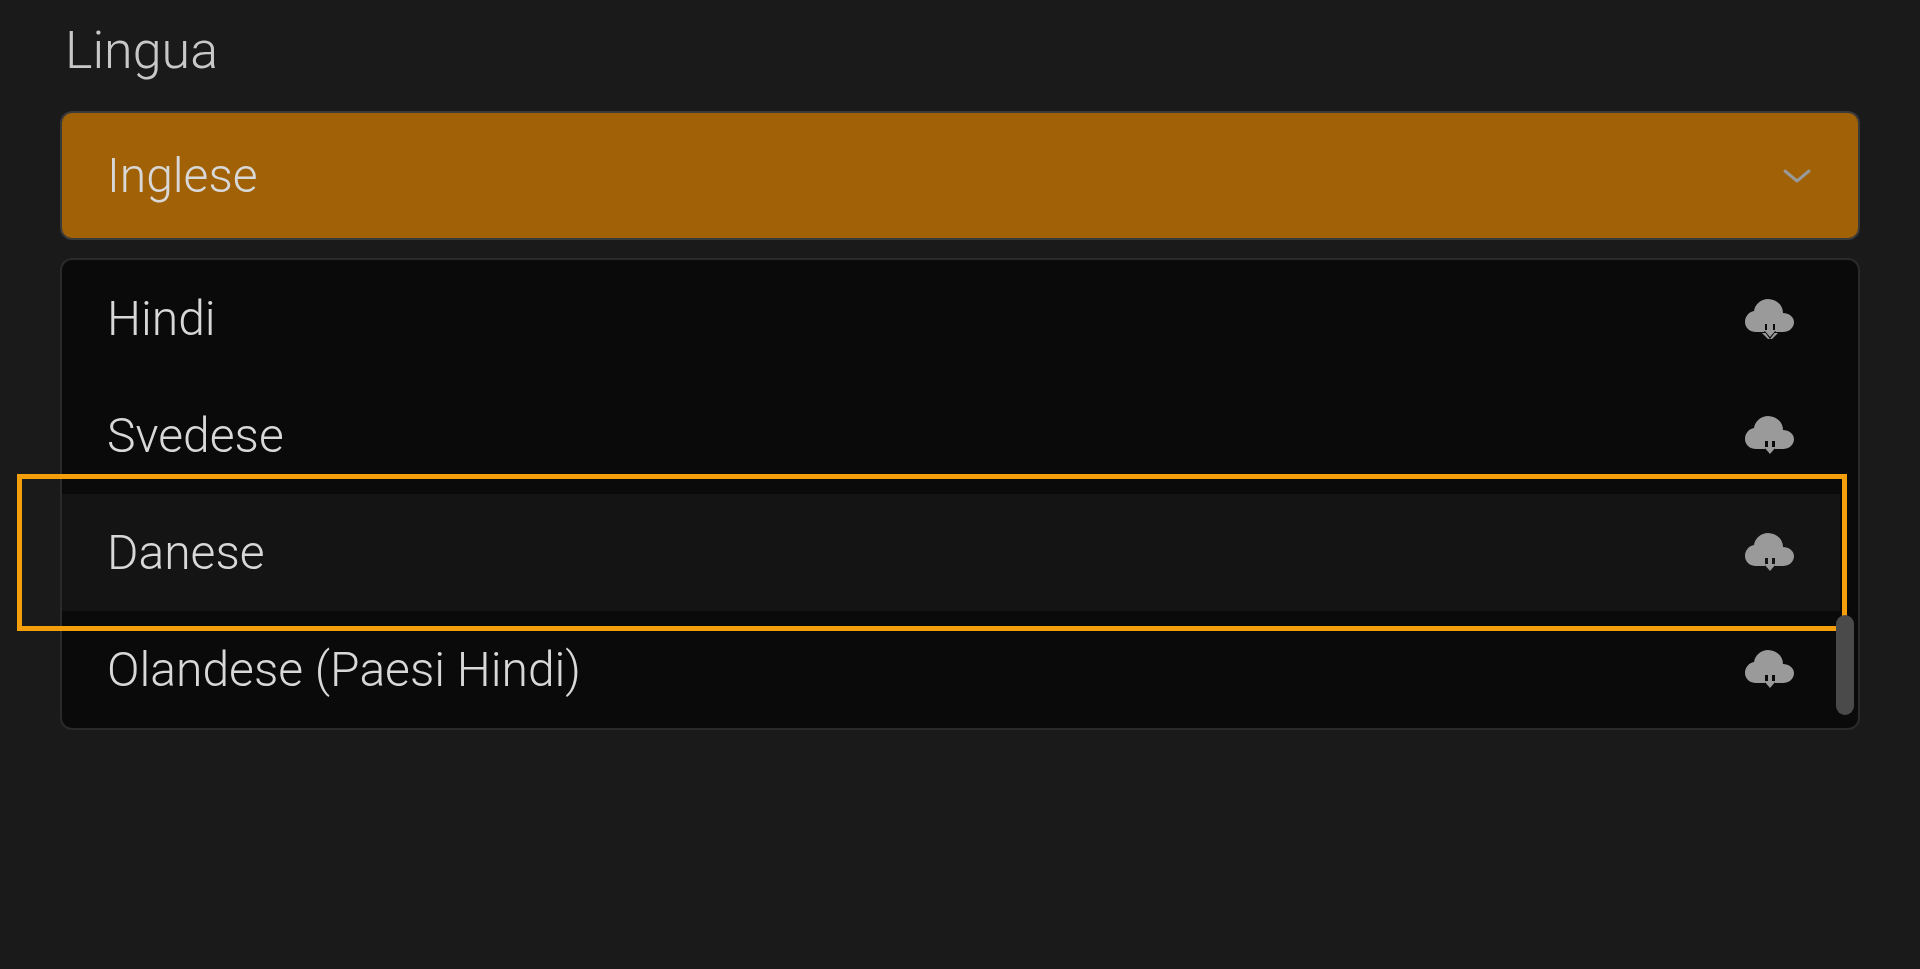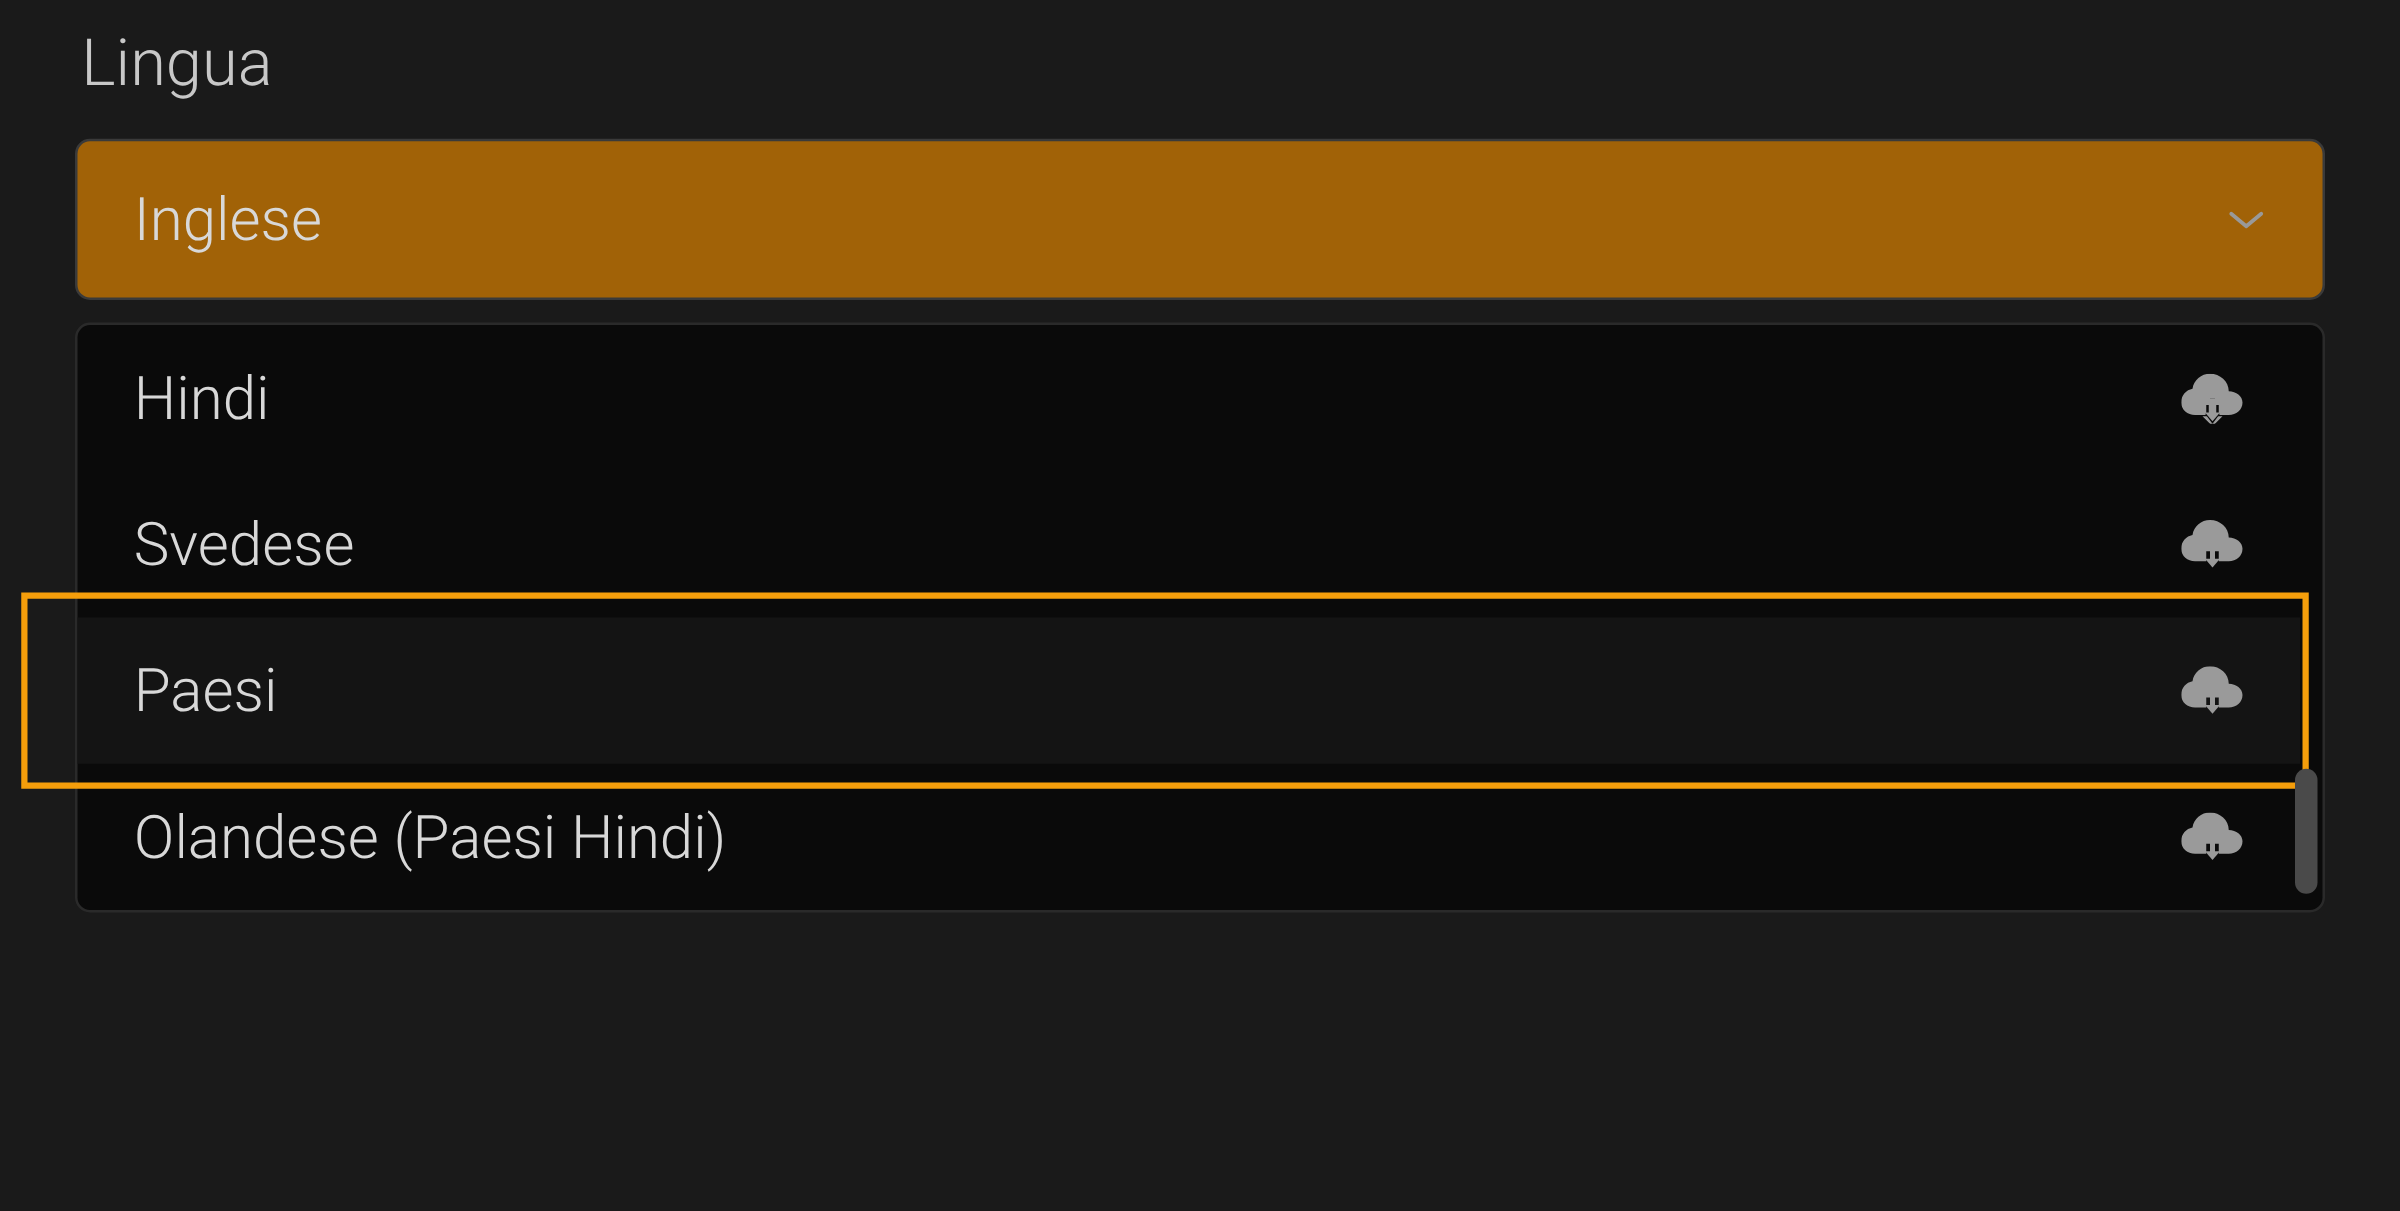--- a/index.html
+++ b/index.html
@@ -148,21 +148,21 @@
       <span class="cloud-icon">
         <svg viewBox="0 0 50 40" fill="#9a9a9a">
           <path d="M 38 14 C 38 6 31 0 23 0 C 16 0 10 5 9 12 C 4 13 0 17 0 23 C 0 29 5 33 11 33 L 20 33 L 20 25 L 30 25 L 30 33 L 38 33 C 44 33 49 29 49 23 C 49 18 44 14 38 14 Z"></path>
           <rect x="23" y="20" width="4" height="13" fill="#9a9a9a"></rect>
           <polygon points="19,31 25,38 31,31" fill="#9a9a9a"></polygon>
         </svg>
       </span>
     </div>
 
     <div class="list-item item-highlighted" style="position:relative;">
-      <span class="list-item-text">Paesi</span>
+      <span class="list-item-text">Danese</span>
       <span class="cloud-icon">
         <svg viewBox="0 0 50 40" fill="#9a9a9a">
           <path d="M 38 14 C 38 6 31 0 23 0 C 16 0 10 5 9 12 C 4 13 0 17 0 23 C 0 29 5 33 11 33 L 20 33 L 20 25 L 30 25 L 30 33 L 38 33 C 44 33 49 29 49 23 C 49 18 44 14 38 14 Z"></path>
           <rect x="23" y="20" width="4" height="13" fill="#9a9a9a"></rect>
           <polygon points="19,31 25,38 31,31" fill="#9a9a9a"></polygon>
         </svg>
       </span>
       <div class="highlight-box"></div>
     </div>
 

